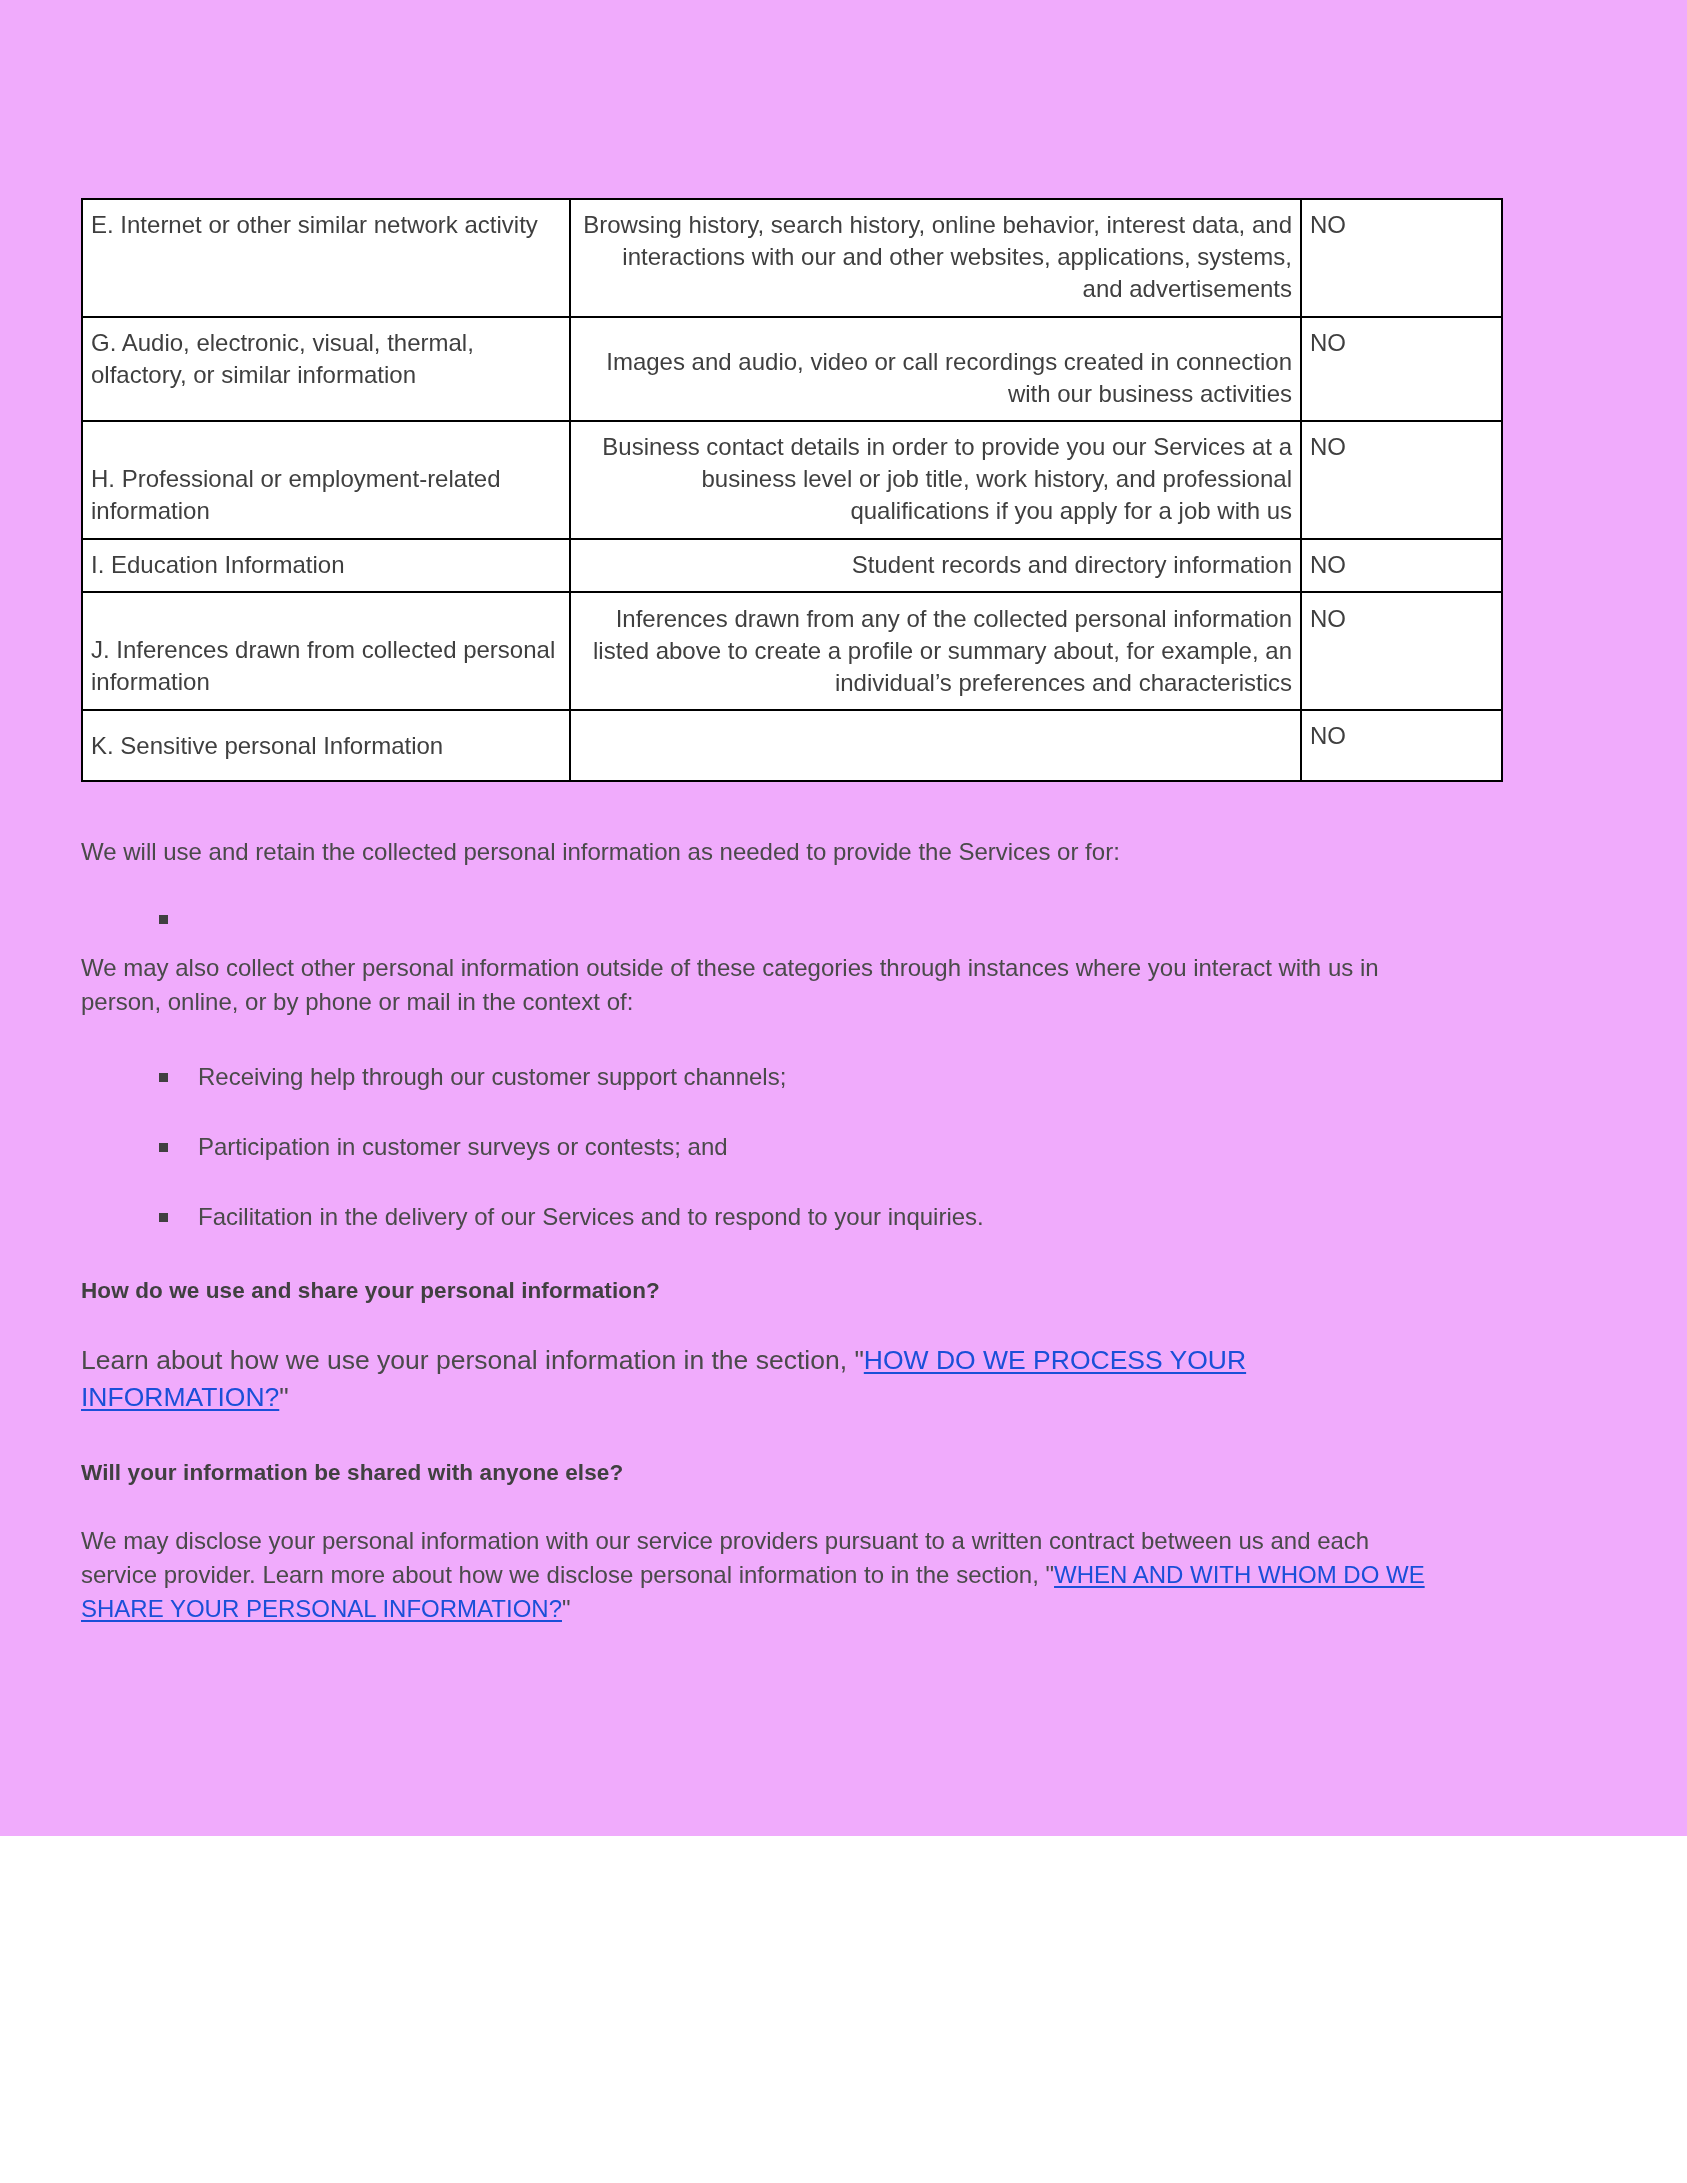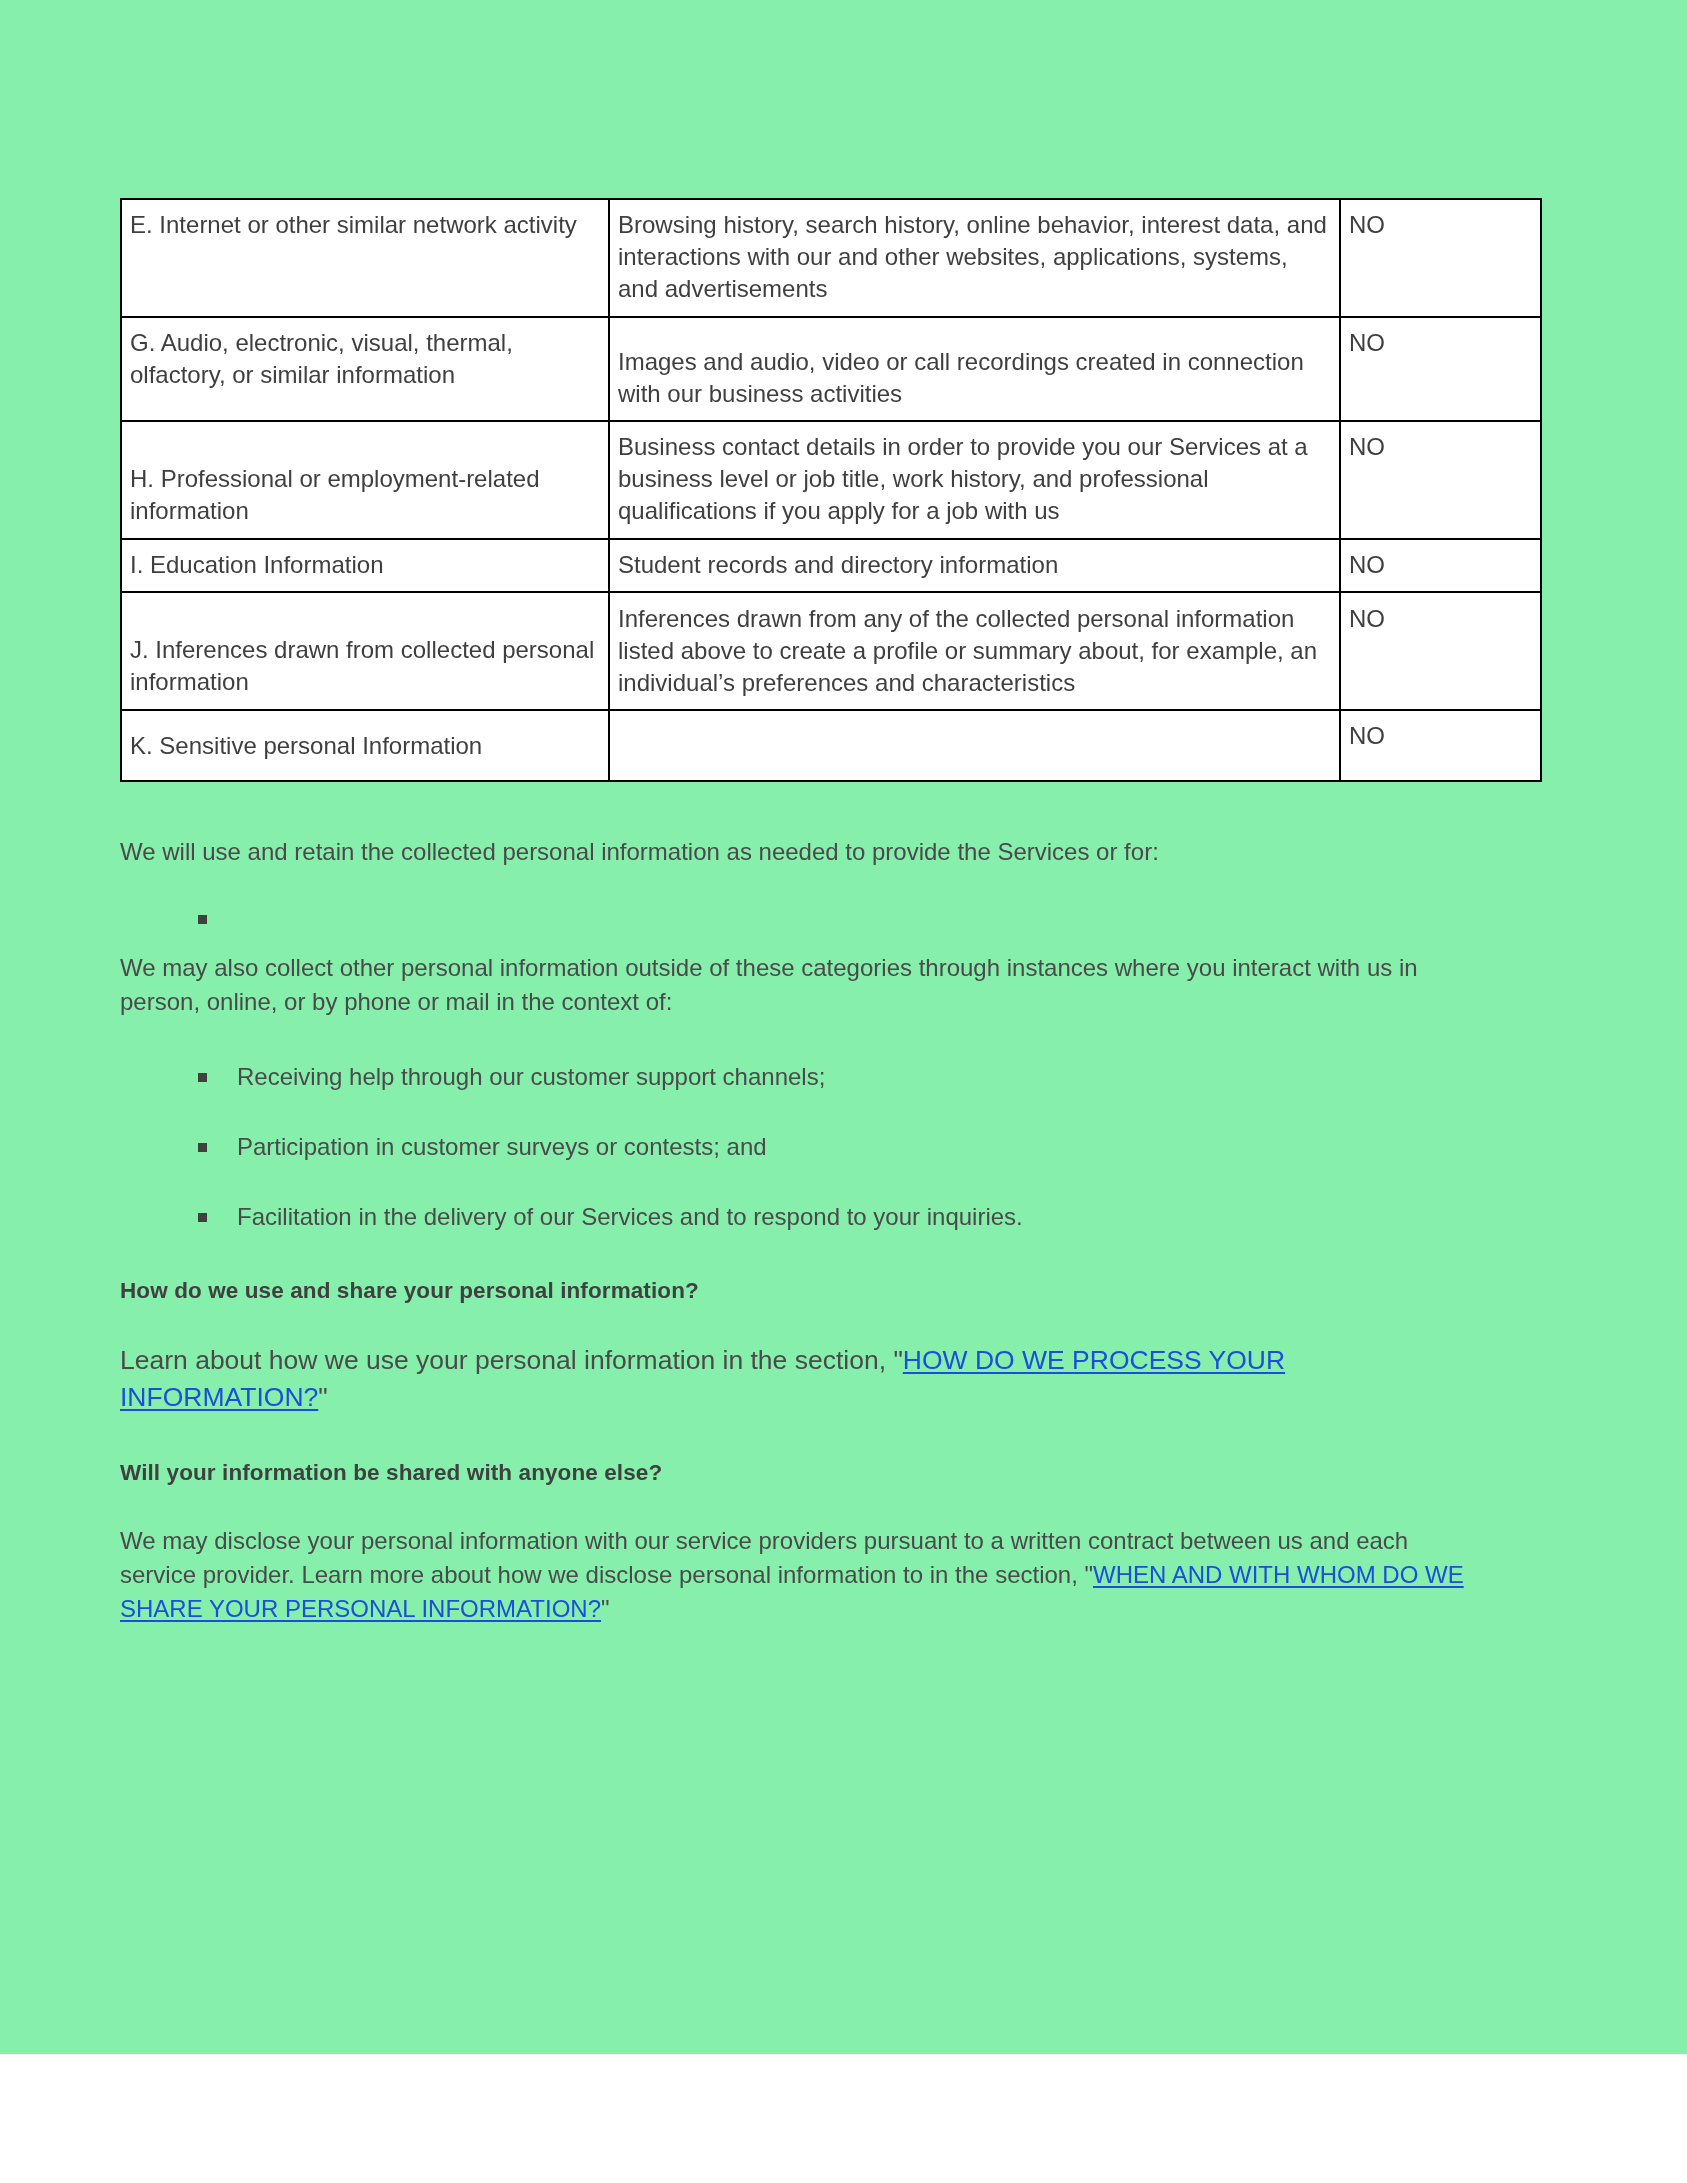--- a/index.html
+++ b/index.html
@@ -10,44 +10,44 @@
   body {
     width: 1687px;
     height: 2183px;
     font-family: "Liberation Sans", sans-serif;
     color: #3c3c3c;
     -webkit-font-smoothing: antialiased;
   }
   .page {
     position: relative;
     width: 1687px;
-    height: 2054px;
-    background: #86efac;
+    height: 1836px;
+    background: #f0abfc;
     box-sizing: border-box;
-    padding: 198px 122px 0 120px;
+    padding: 198px 122px 0 81px;
   }
 
   
   table.cat-table {
     width: 1366px;
     border-collapse: collapse;
     table-layout: fixed;
     margin: 0 0 0 0;
   }
   table.cat-table td {
     border: 2px solid #000000;
     vertical-align: top;
     padding: 9.3px 8px 10.6px 8px;
     font-size: 24px;
     line-height: 1.33;
     color: #3f3f3f;
     background: #ffffff;
   }
   td.col-a { width: 470px; }
-  td.col-b { width: 713px; }
+  td.col-b { width: 713px; text-align: right; }
   td.col-c { width: 183px; text-align: left; vertical-align: bottom; padding-bottom: 10.6px; }
 
   .cell-mid { padding-top: 0; }
 
   
   .para {
     font-size: 24px;
     line-height: 1.42;
     color: #4a4a4a;
     margin: 0;

